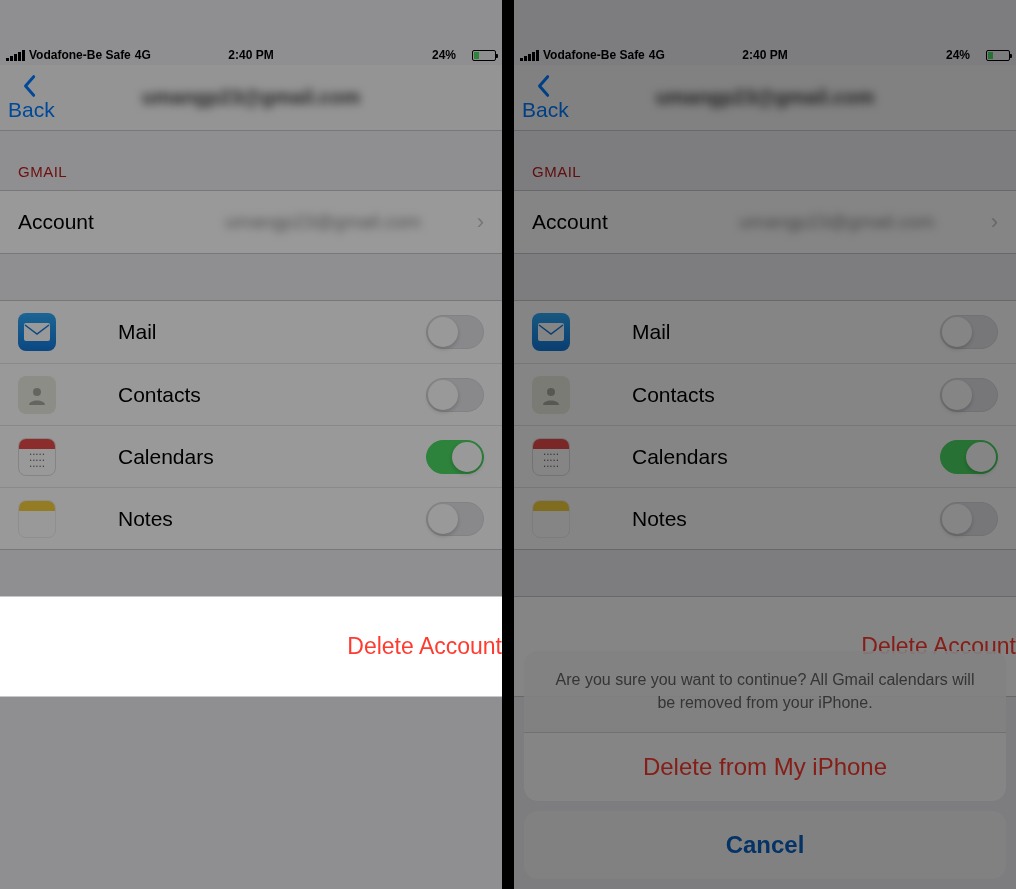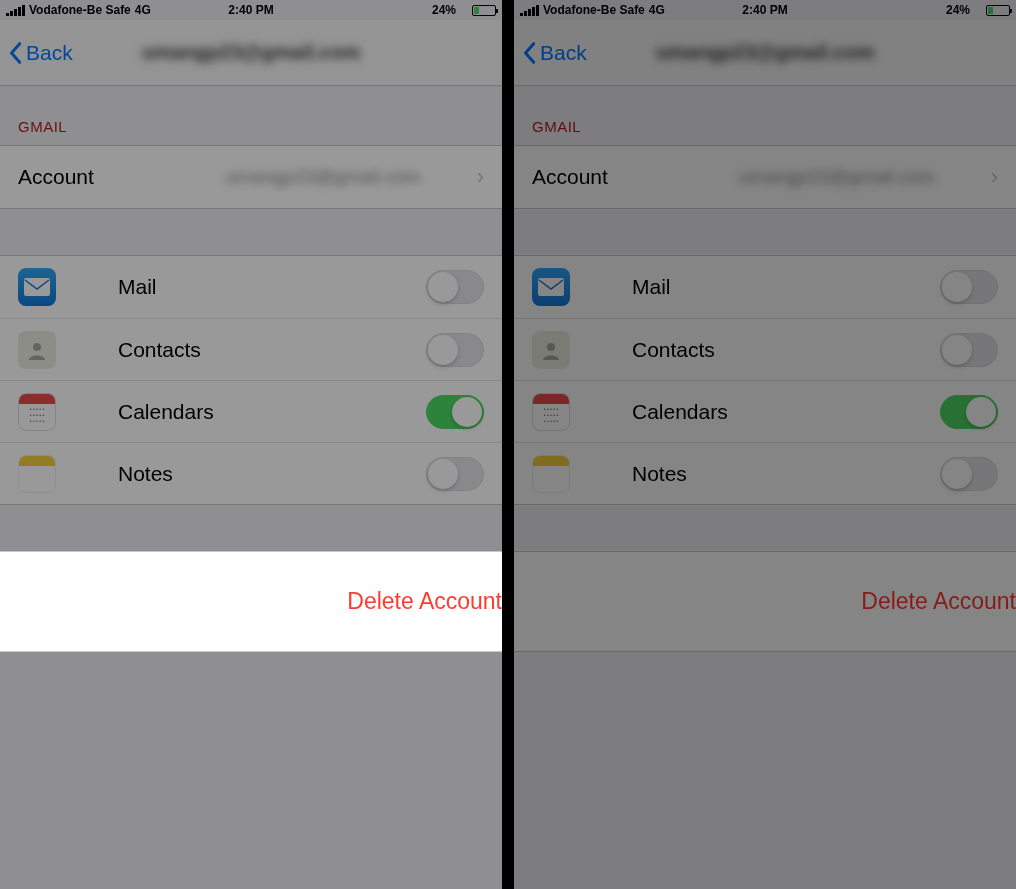--- a/index.html
+++ b/index.html
@@ -35,20 +35,21 @@
   .statusbar {
     height: 20px;
     display: flex;
     align-items: center;
     font-size: 12px;
     font-weight: 600;
     padding: 0 6px;
     color: #000;
     position: relative;
     z-index: 1;
+    margin-top: 45px;
   }
   .sb-left { display: flex; align-items: center; gap: 4px; }
   .sb-center { position: absolute; left: 50%; transform: translateX(-50%); }
   .sb-right { margin-left: auto; display: flex; align-items: center; gap: 16px; }
   .signal-bars { display: flex; align-items: flex-end; gap: 1px; height: 11px; }
   .signal-bars span { width: 3px; background: #000; }
   .signal-bars span:nth-child(1){height:3px;}
   .signal-bars span:nth-child(2){height:5px;}
   .signal-bars span:nth-child(3){height:7px;}
   .signal-bars span:nth-child(4){height:9px;}
@@ -77,20 +78,21 @@
     align-items: center;
     padding: 0 8px;
     position: relative;
     z-index: 1;
   }
   .back-btn {
     display: flex; align-items: center;
     color: #007aff;
     font-size: 21px;
     font-weight: 400;
+    flex-direction: column;
   }
   .chevron-left {
     width: 14px; height: 24px; margin-right: 4px;
   }
   .blur-title {
     position: absolute; left: 50%; transform: translateX(-50%);
     color: #3e3e3e;
     filter: blur(4px);
     font-size: 20px;
     font-weight: 600;
@@ -414,13 +416,24 @@
       </div>
     </div>
 
     <div class="spacer"></div>
 
     <div class="delete-cell">
       <span>Delete Account</span>
     </div>
   </div>
 
+  <div class="action-sheet">
+    <div class="as-group">
+      <div class="as-message">Are you sure you want to continue? All Gmail calendars will be removed from your iPhone.</div>
+      <div class="as-button highlighted-btn">
+        <span>Delete from My iPhone</span>
+      </div>
+    </div>
+    <div class="as-cancel">
+      <span>Cancel</span>
+    </div>
+  </div>
 </div>
 
 </body></html>

